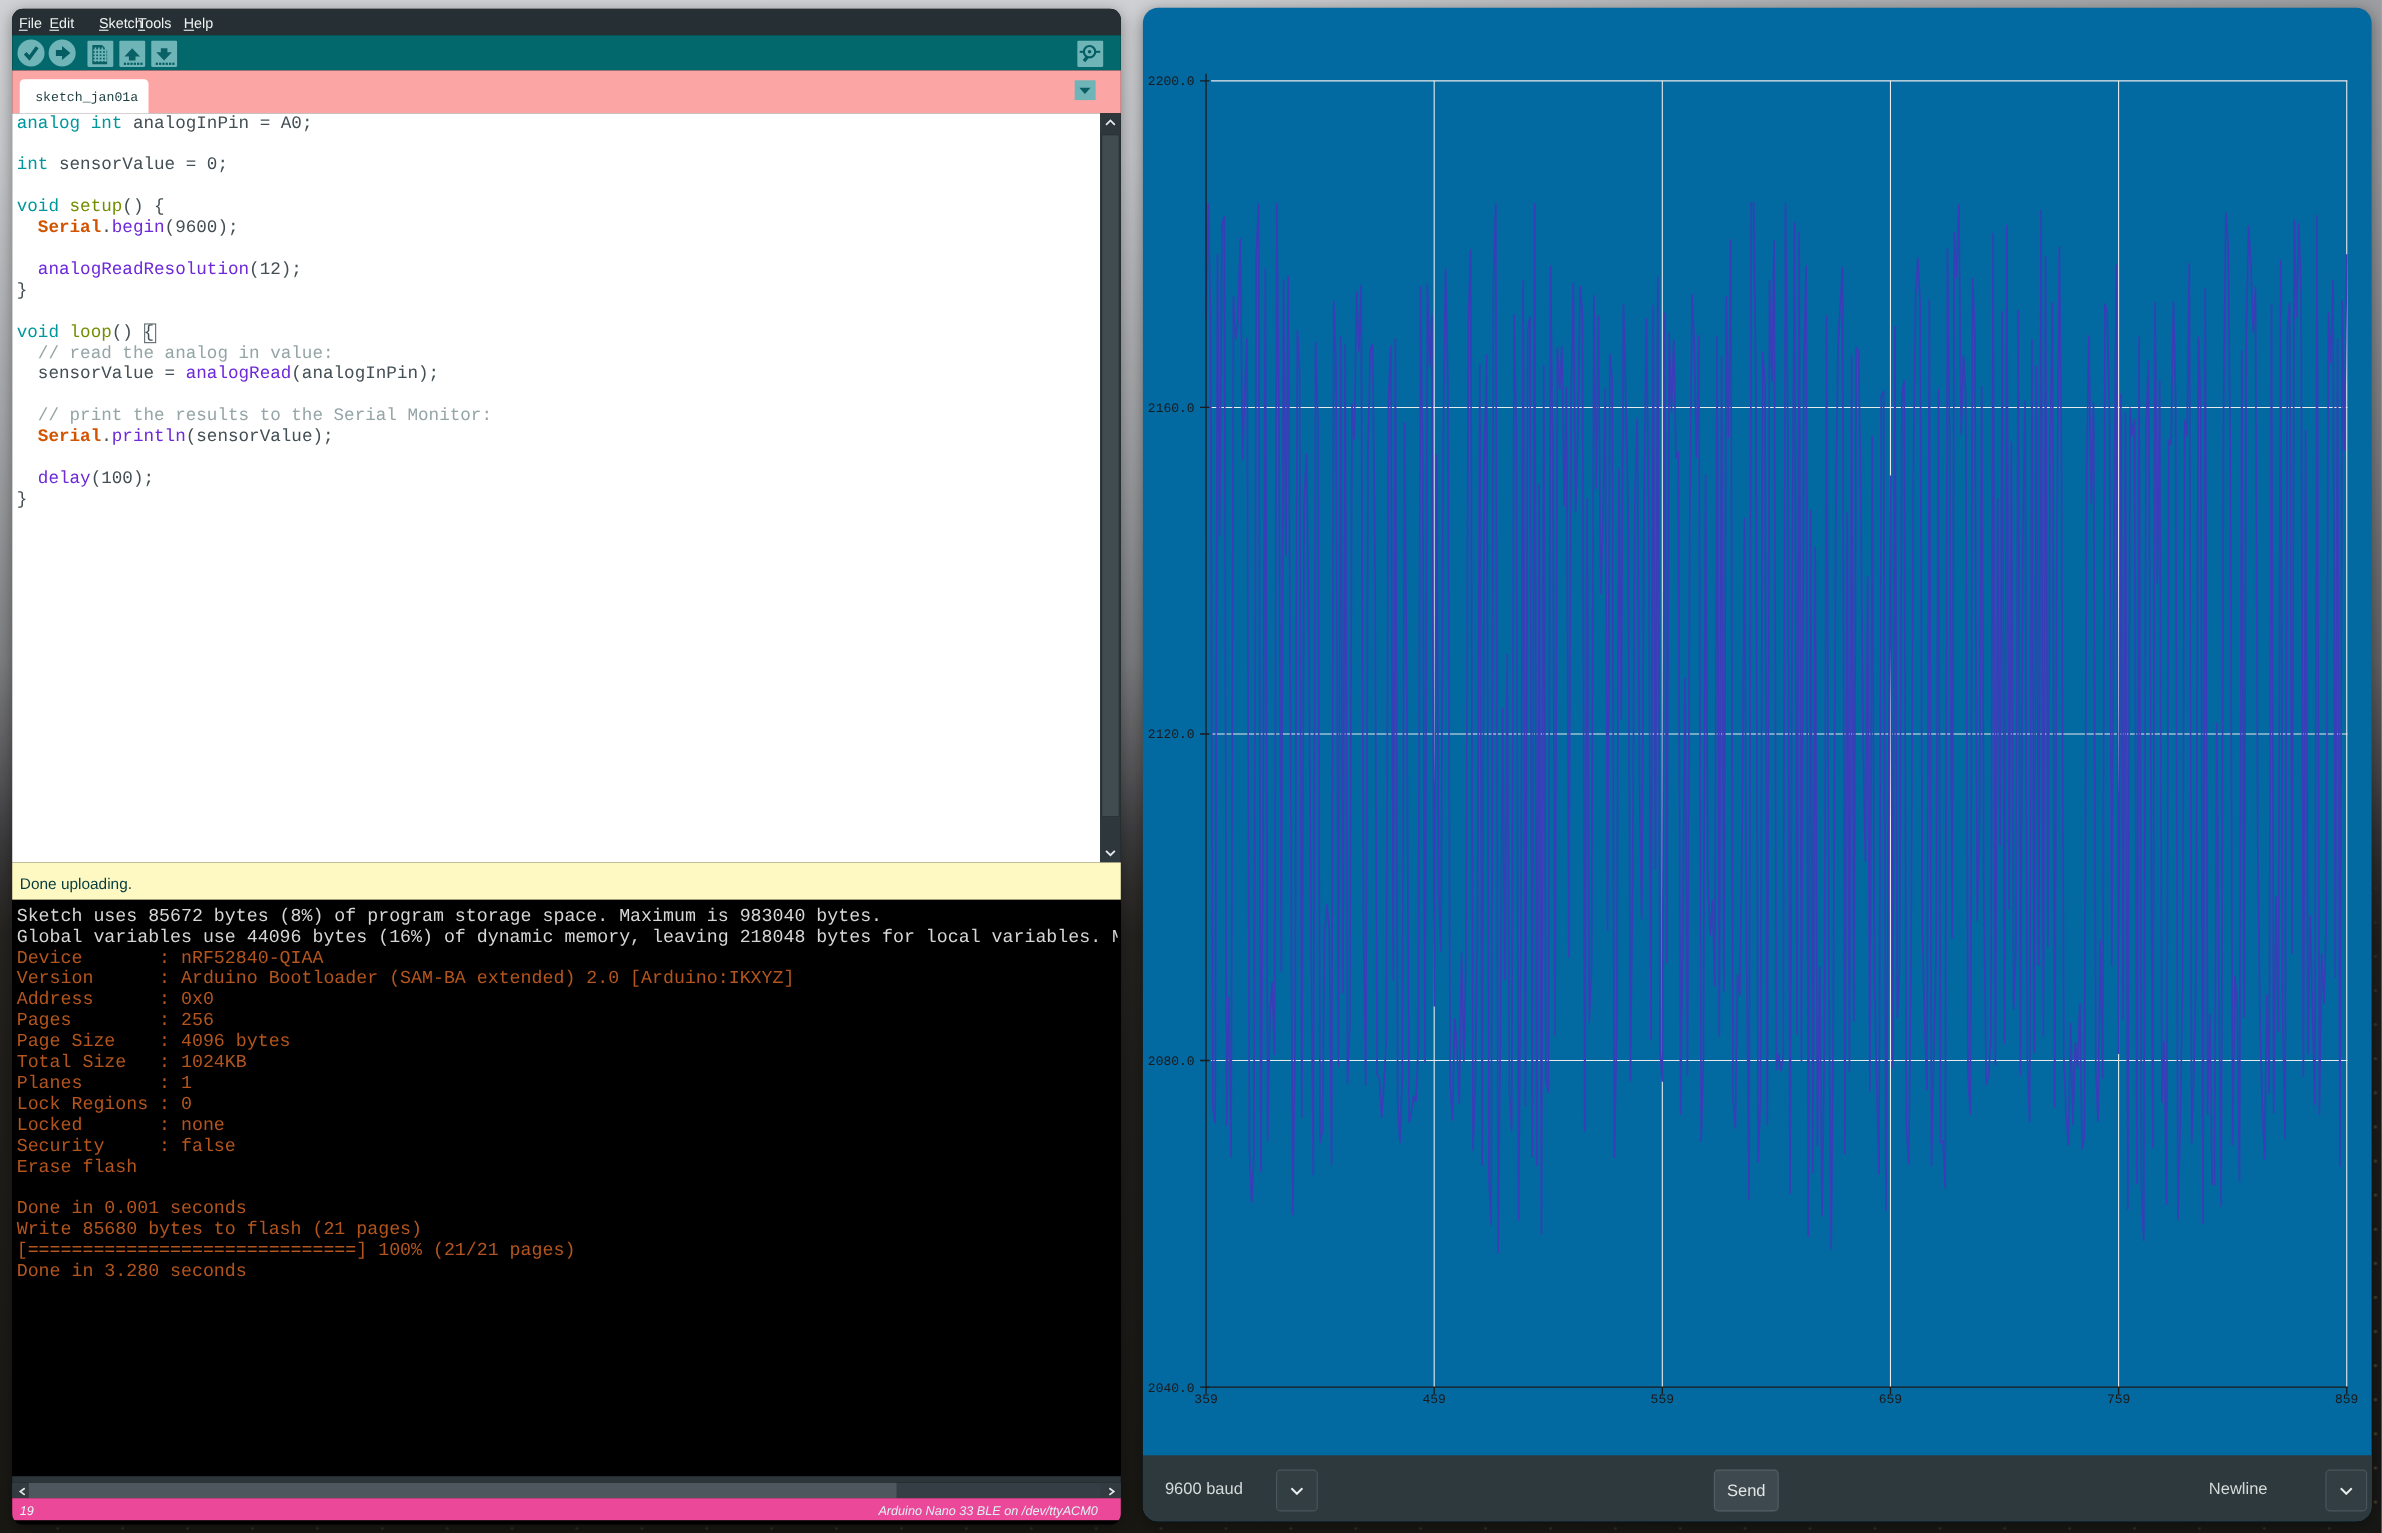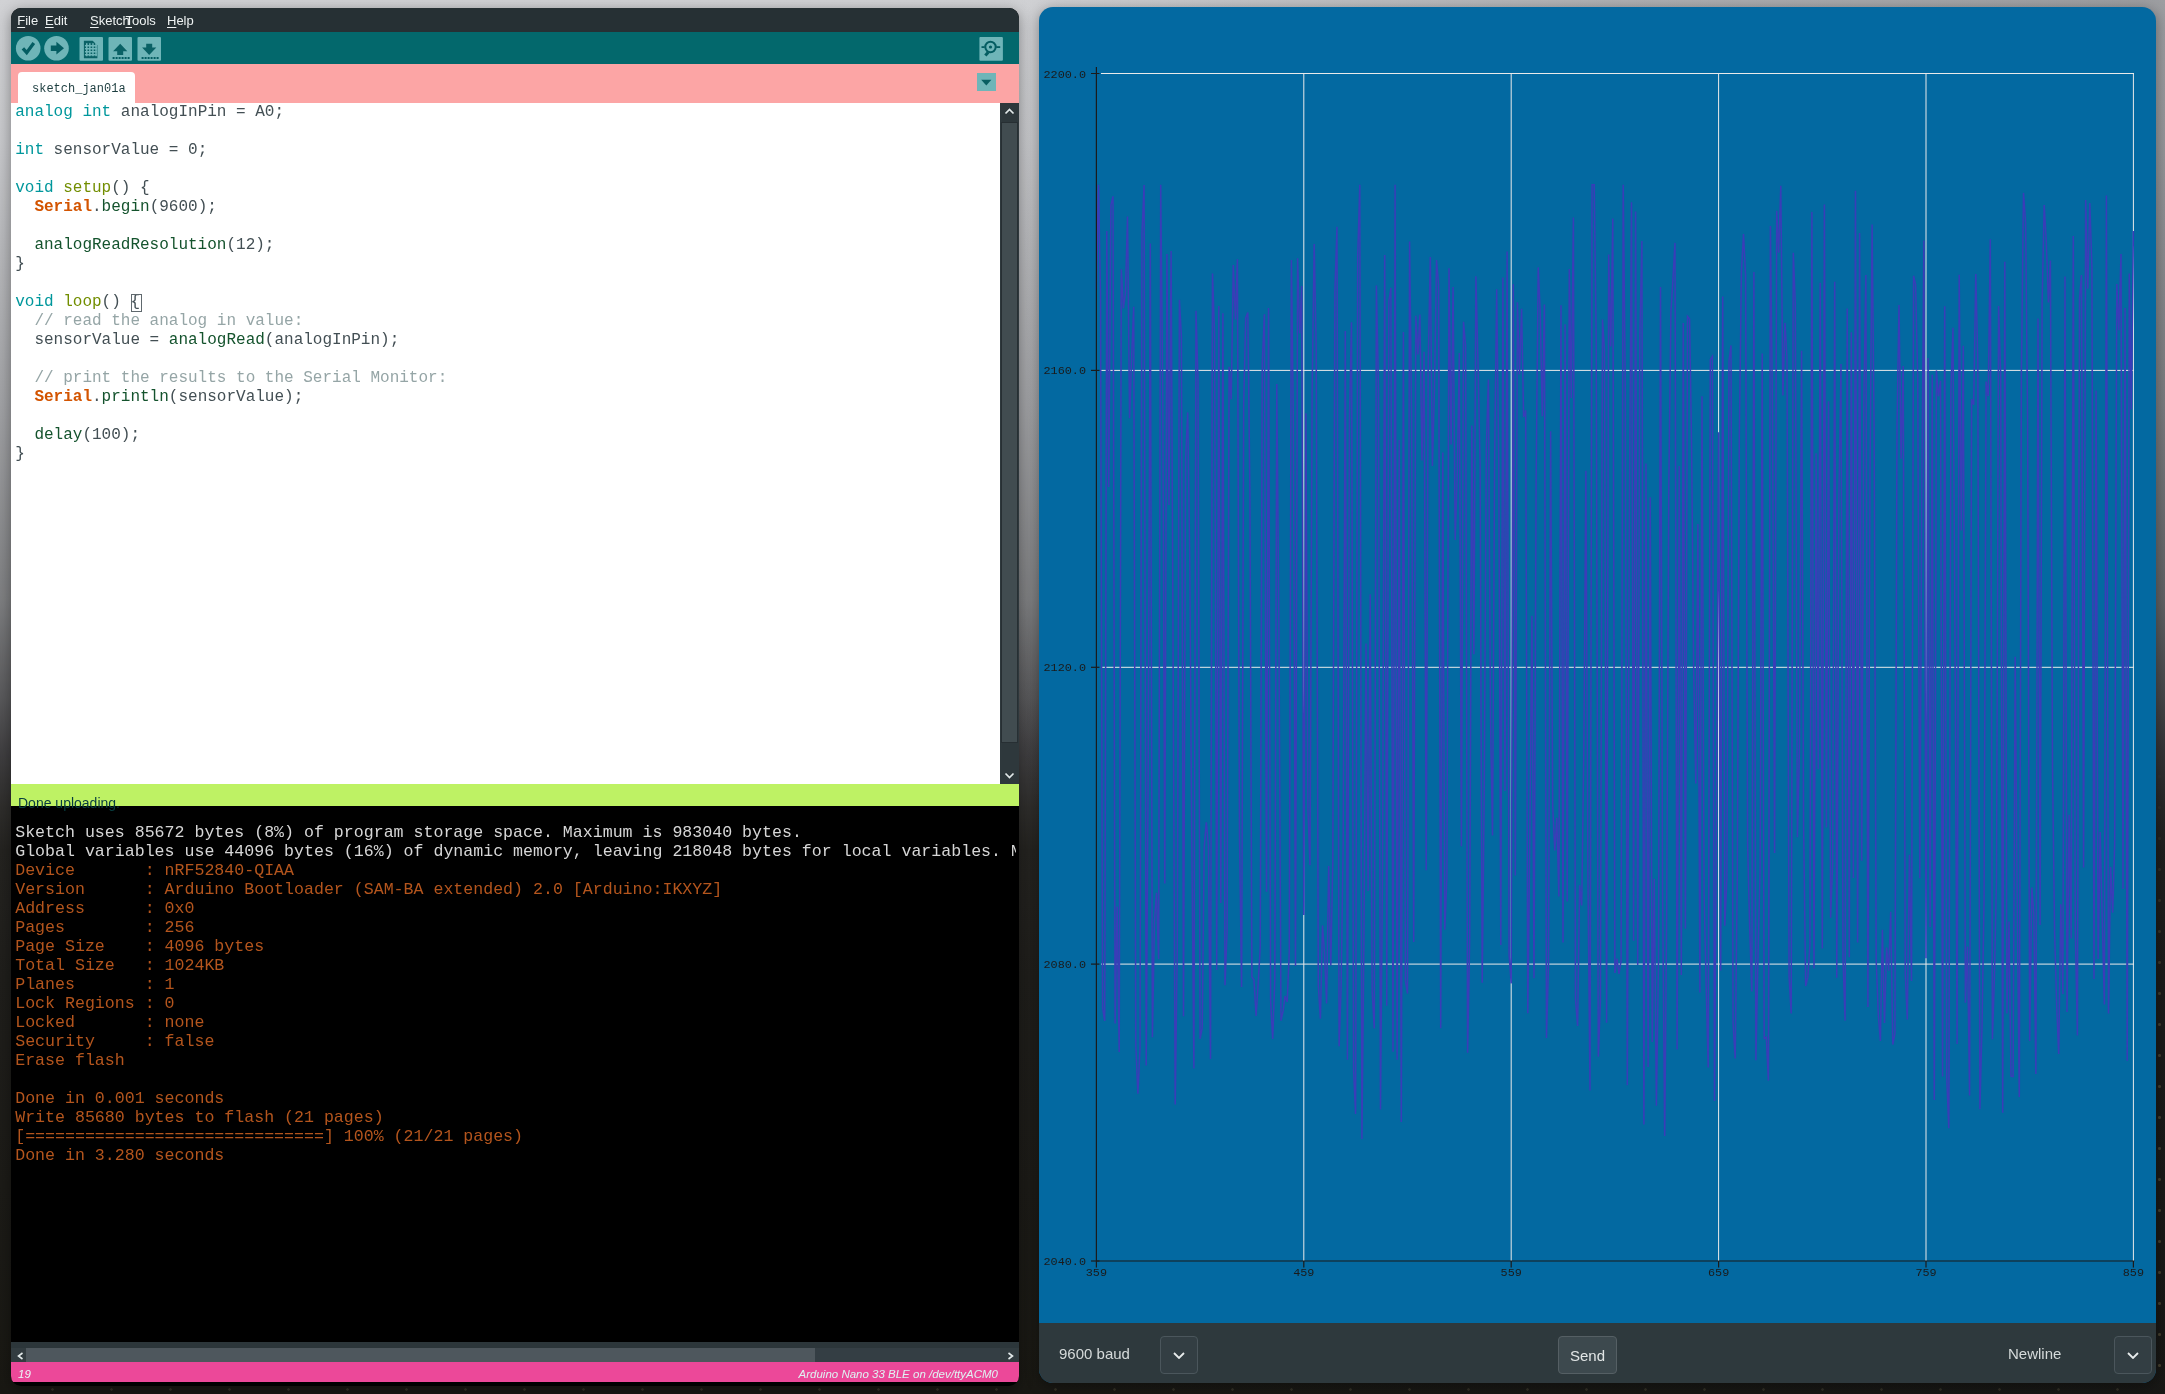--- a/index.html
+++ b/index.html
@@ -20,25 +20,25 @@
 #menubar { position:absolute; left:0; top:0; width:1156px; height:24px; background:#263034;text-align:right; }
 .mi { position:absolute; top:0; height:24px; line-height:25px; font-size:13px; color:#eef2f2; }
 .mi u { text-decoration-thickness:1px; text-underline-offset:2px; }
 #toolbar { position:absolute; left:0; top:24px; width:1008px; height:32px; background:#03686c; }
 #tabstrip { position:absolute; left:0; top:56px; width:1008px; height:39px; background:#fca5a5; }
 #tab { position:absolute; left:6.7px; top:8px; width:117.5px; height:31px; background:#ffffff; border-radius:4px 4px 0 0; }
 #tab span { position:absolute; left:14.3px; top:9.5px; font-family:"Liberation Mono",monospace; font-size:12px; color:#1c3d3f; }
 #tabdd { position:absolute; left:965.5px; top:9px; width:19px; height:18px; background:#6fb5b8; }
 #editor { position:absolute; left:0; top:95px; width:989px; height:681px; background:#ffffff; overflow:hidden; }
 #code { position:absolute; left:4.2px; top:0px; font-family:"Liberation Mono",monospace; font-size:16px; line-height:19px; color:#434f54; white-space:pre; }
-.kw { color:#00979c; } .fn { color:#728e00; } .o2 { color:#14532d;margin-top:24px; } .sb { color:#d35400; font-weight:bold; } .cm { color:#95a5a6; }
+.kw { color:#00979c; } .fn { color:#728e00; } .o2 { color:#6d28d9;margin-top:24px; } .sb { color:#d35400; font-weight:bold; } .cm { color:#95a5a6; }
 #bracebox { position:absolute; left:120px; top:191px; width:11px; height:17.5px; border:1px solid #60696e; }
 #vscroll { position:absolute; left:989px; top:95px; width:19px; height:681px; background:#2e383c; }
 #vthumb { position:absolute; left:1px; top:19px; width:17px; height:621px; background:#414c50; border:1px solid #272f33; }
-#status1 { position:absolute; left:0; top:776px; width:1008px; height:22px; background:#bef264; }
+#status1 { position:absolute; left:0; top:776px; width:1008px; height:34px; background:#fef9c3; }
 #status1 span { position:absolute; left:7px; top:10.5px; font-size:14px; color:#073c3e; }
 #console { position:absolute; left:0; top:810px; width:1008px; height:524px; background:#000; }
 #conclip { position:absolute; left:0; top:0; width:1005px; height:524px; overflow:hidden; }
 #conclip pre { position:absolute; left:4.2px; top:5px; font-family:"Liberation Mono",monospace; font-size:16.6px; line-height:19px; color:#d6d6d6; white-space:pre; }
 #conclip pre b { font-weight:normal; color:#b4551d; }
 #hgap { position:absolute; left:0; top:1334px; width:1008px; height:6px; background:#2c363a; }
 #hscroll { position:absolute; left:0; top:1340px; width:1008px; height:14px; background:#343e44; }
 #hthumb { position:absolute; left:15px; top:0px; width:789px; height:14px; background:#4e575d; }
 #hsbl { position:absolute; left:0; top:0; width:15px; height:14px; background:#323c40; }
 #hsbr { position:absolute; left:989px; top:0; width:19px; height:14px; background:#323c40; }

